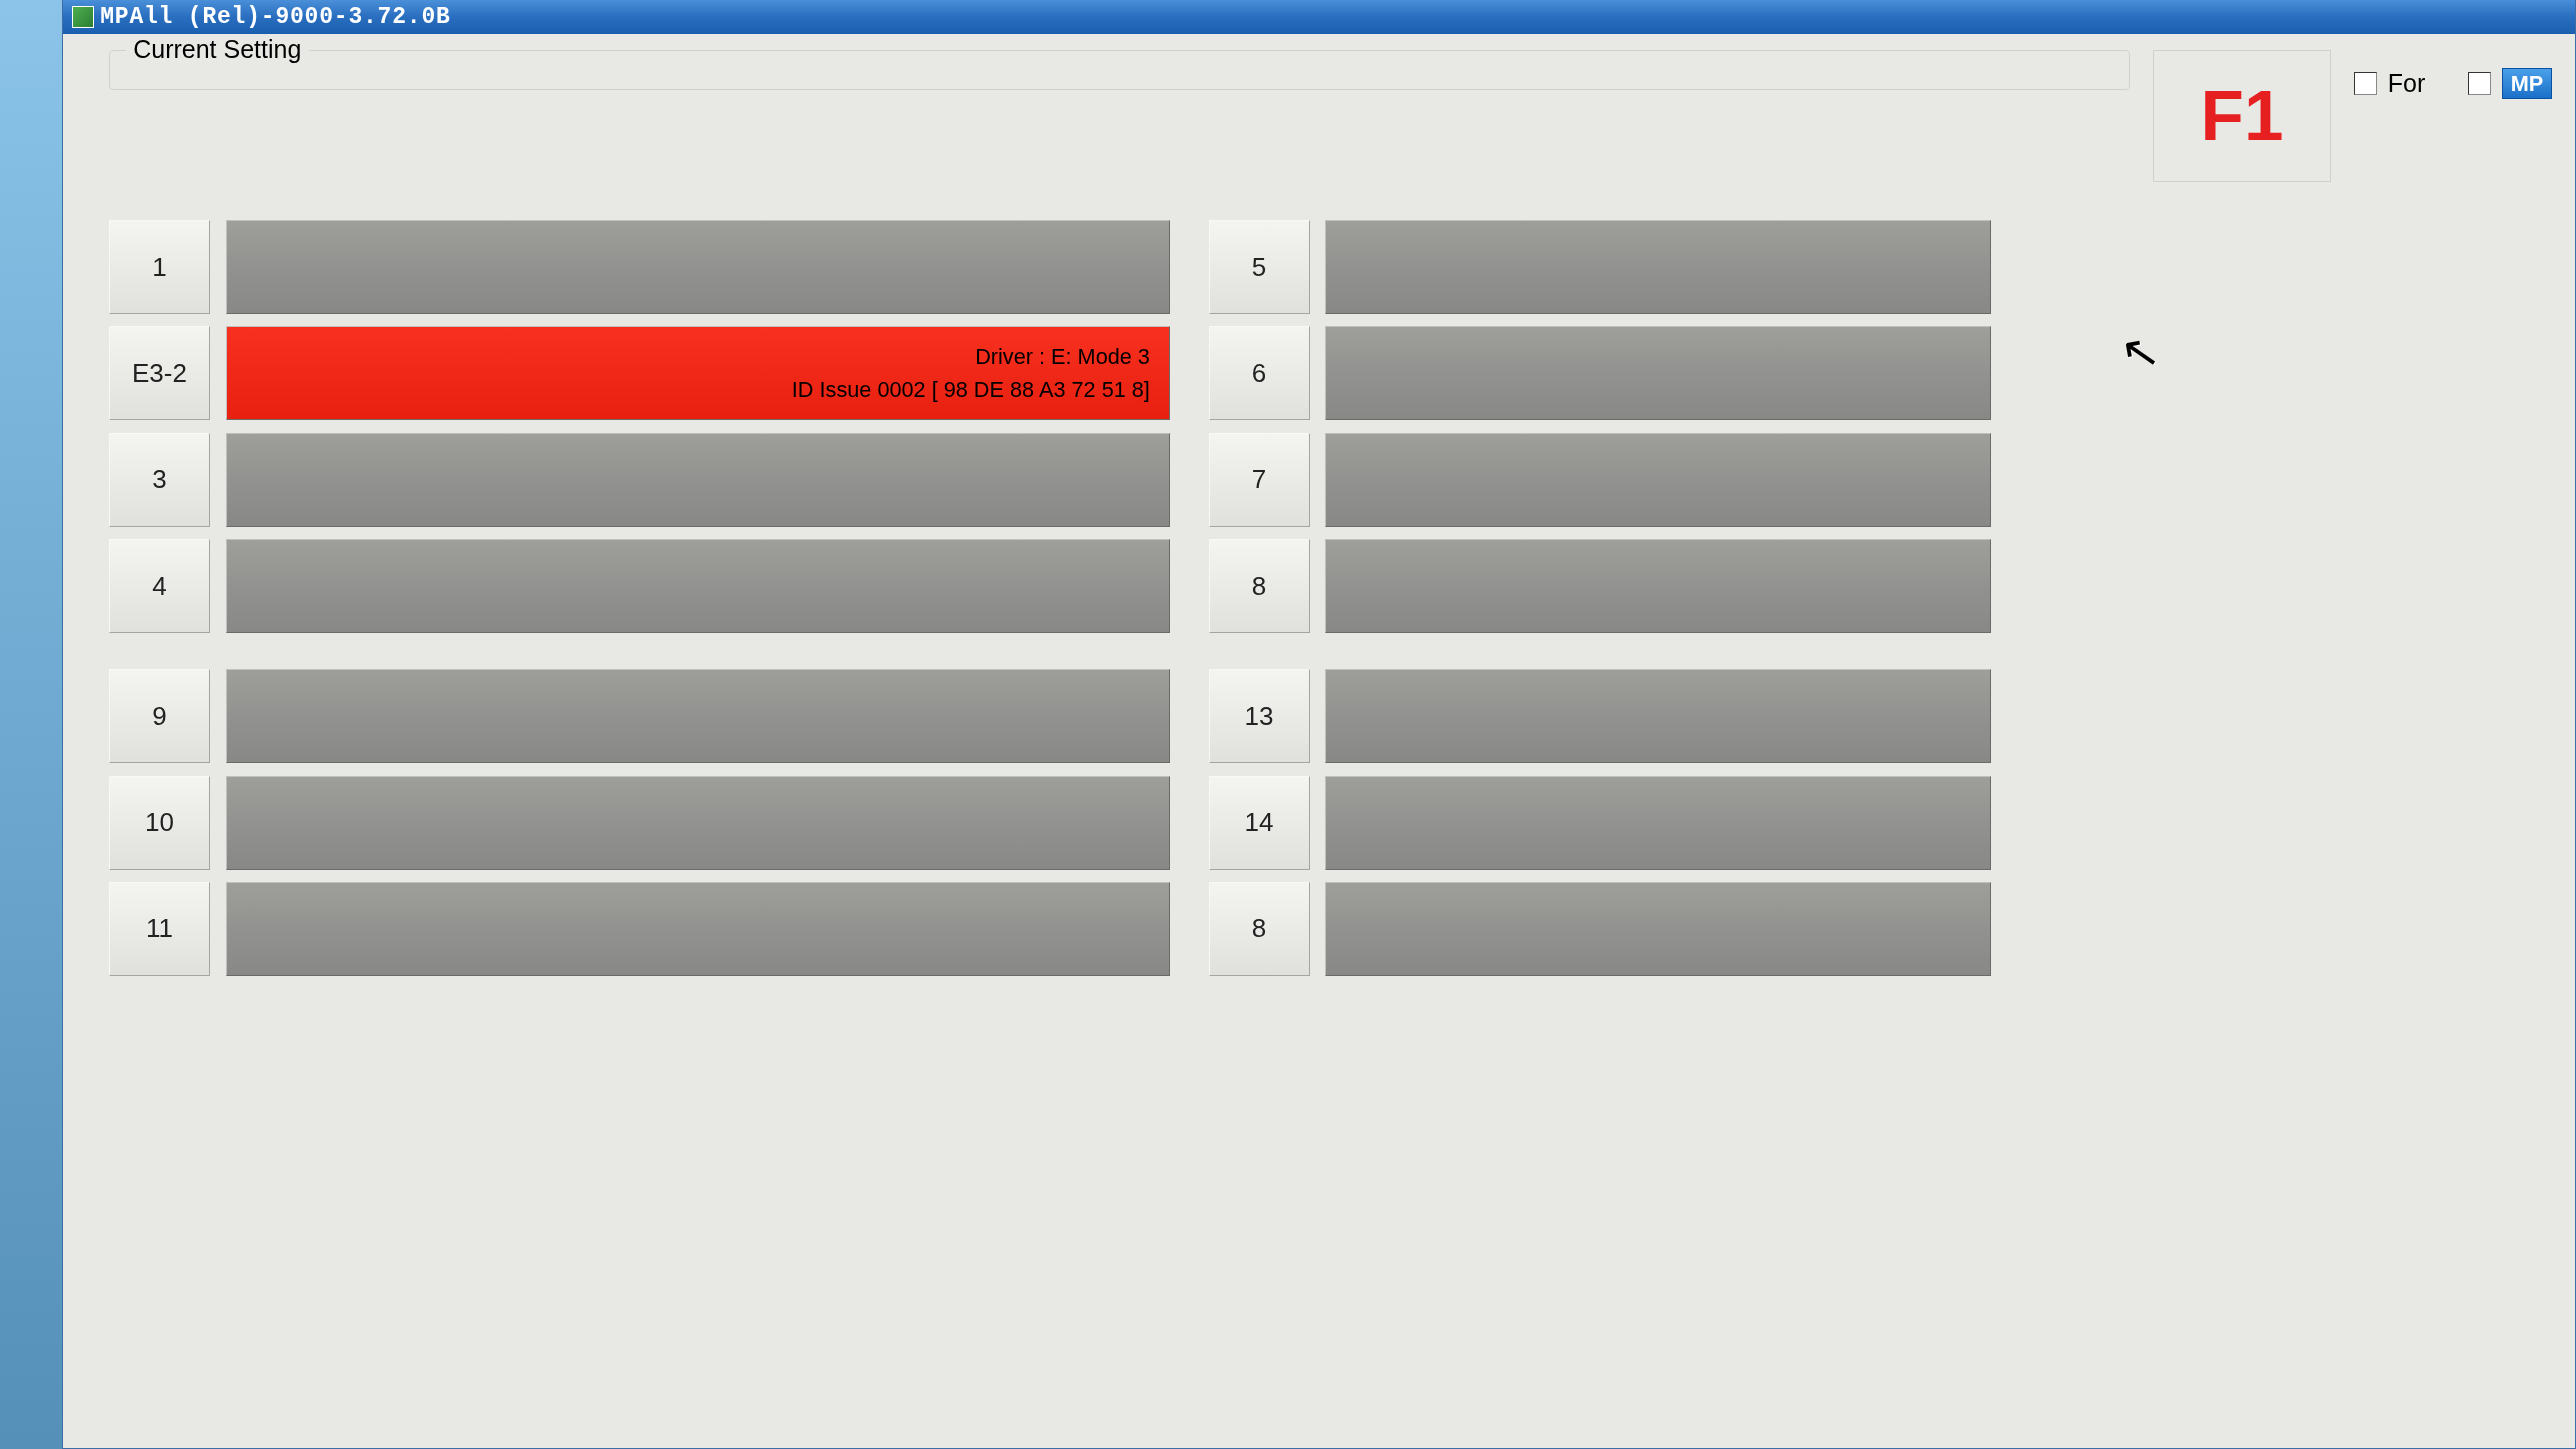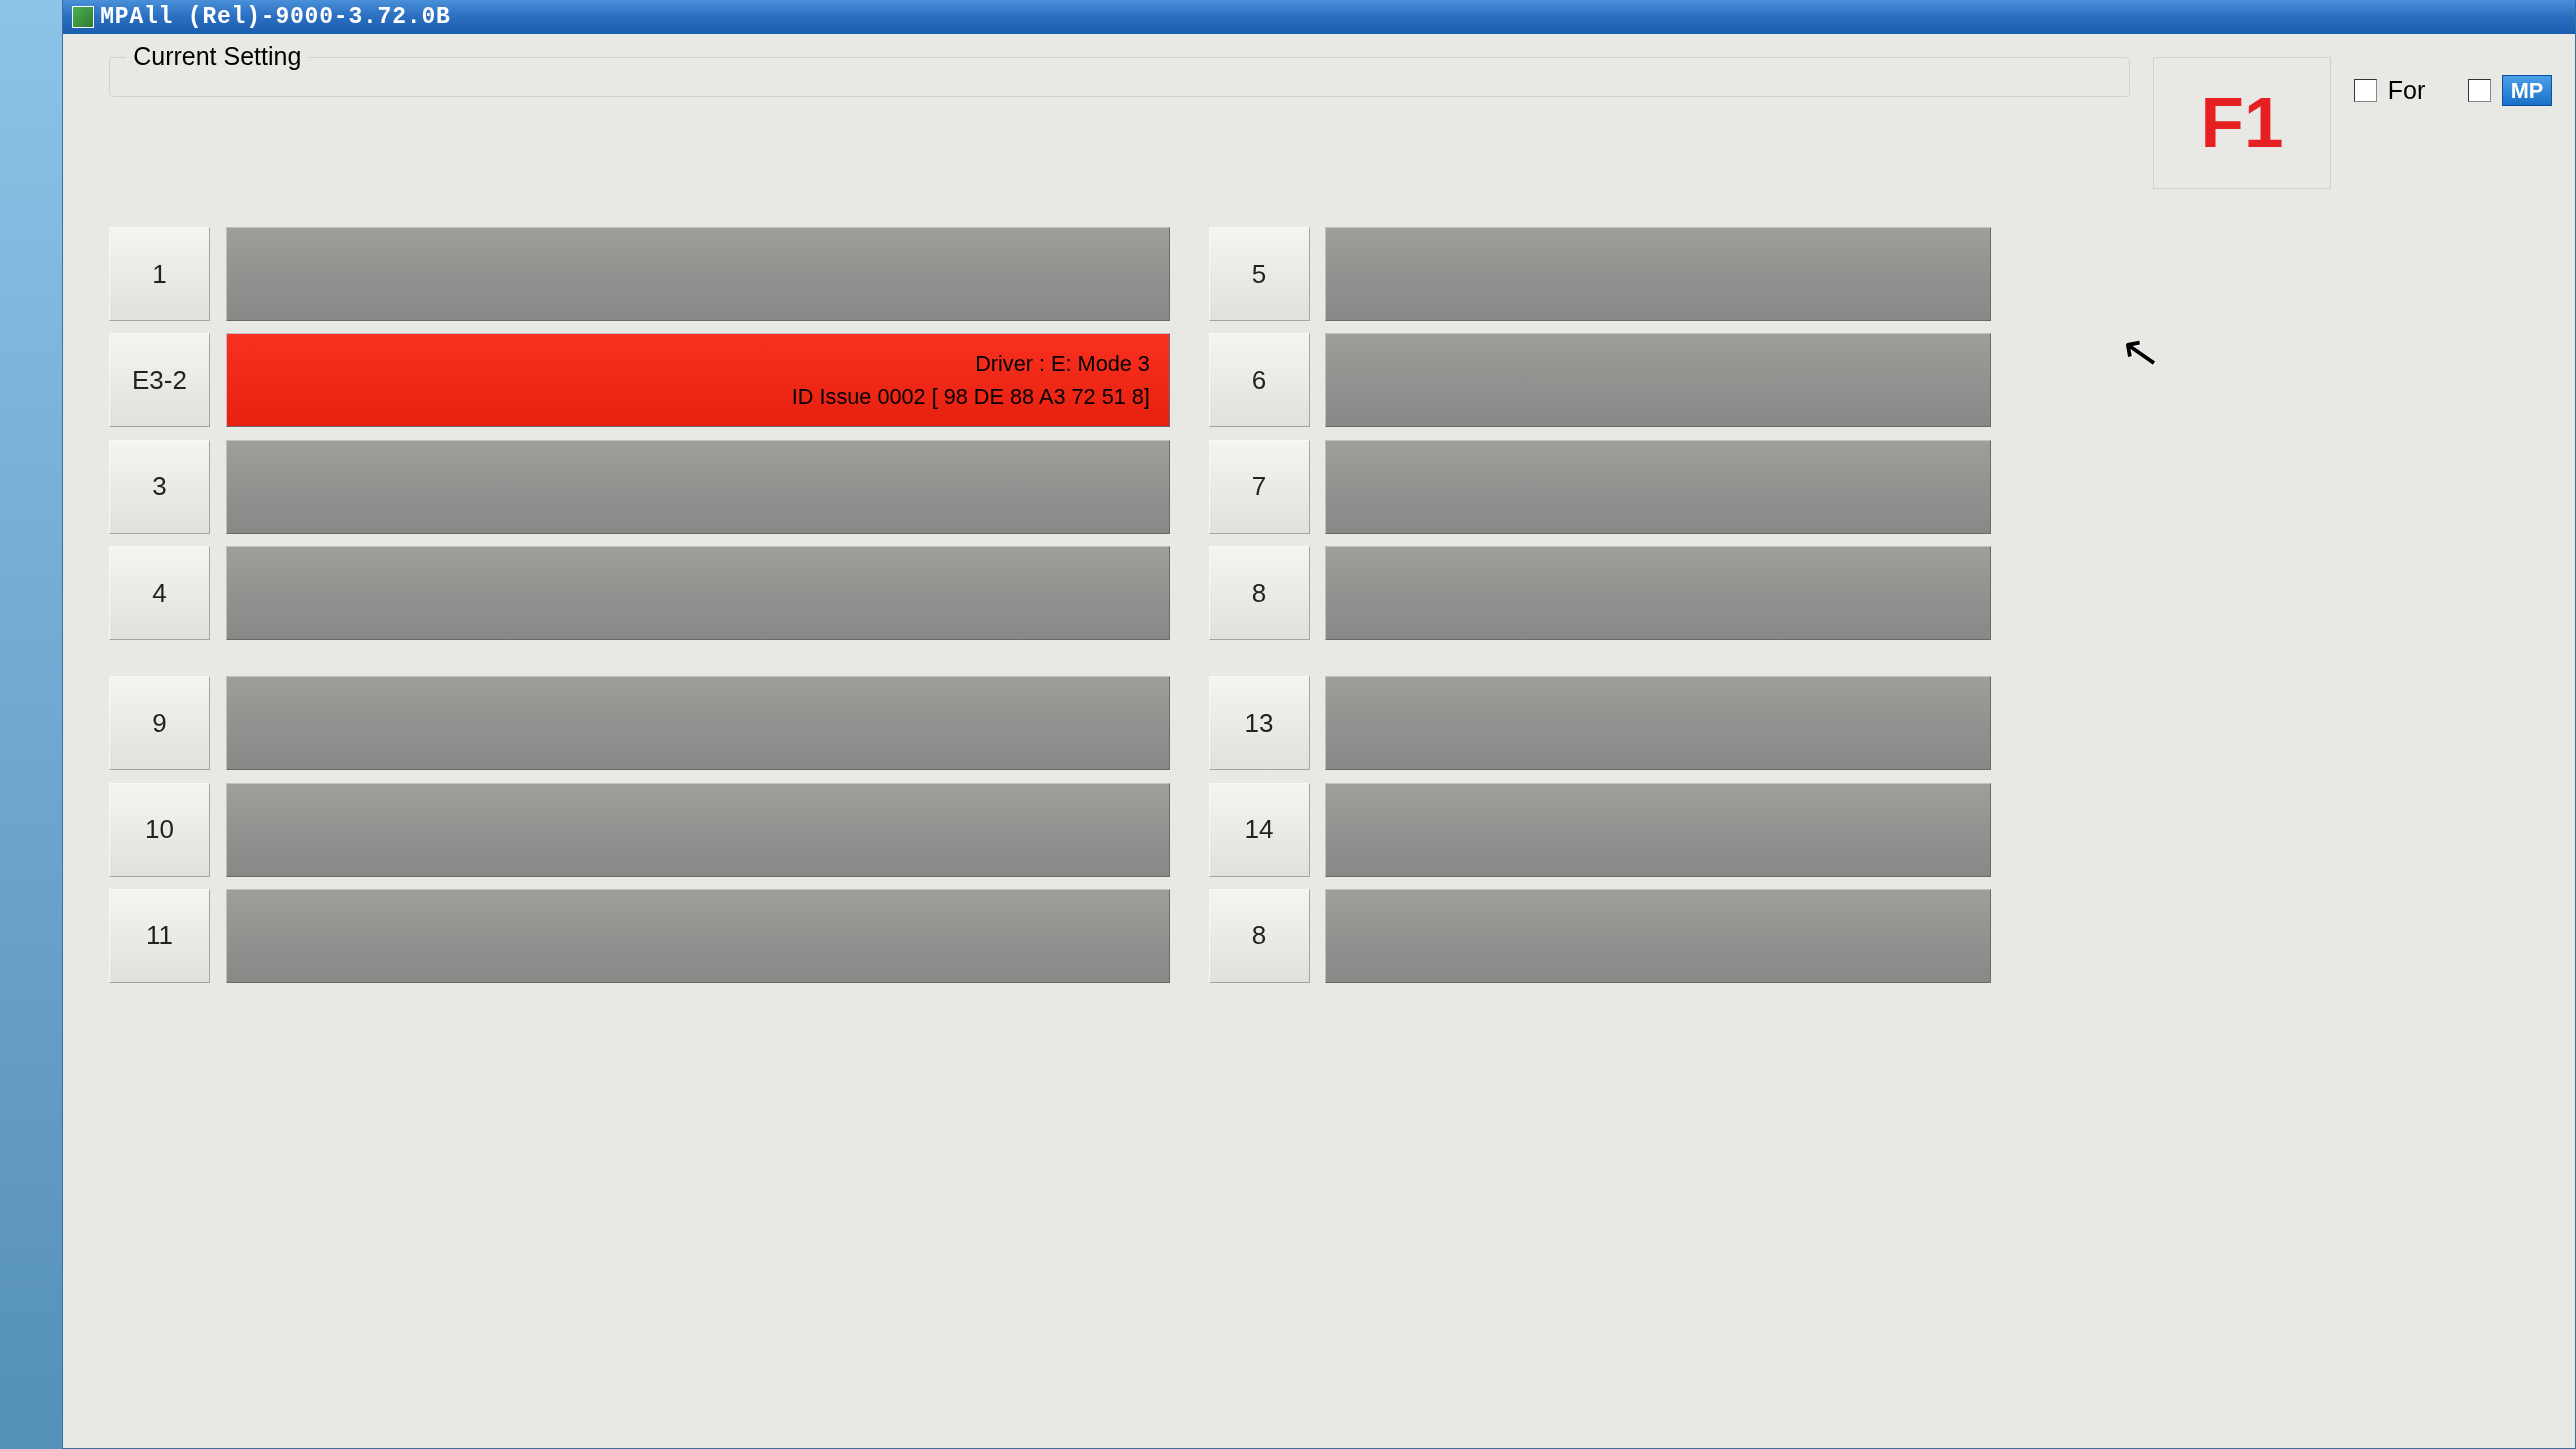--- a/index.html
+++ b/index.html
@@ -41,21 +41,20 @@
     .titlebar-icon {
       width: 21.7px; height: 21.7px;
       background: linear-gradient(135deg, #4caf50 0%, #2e7d32 100%);
       border: 0.8px solid #fff;
     }
     .content {
       padding: 15.5px 23px 15.5px 46px;
       display: flex;
       gap: 23px;
       align-items: flex-start;
-      margin-top: 7px;
     }
     .groupbox {
       border: 1.5px groove #d0d0cc;
       border-radius: 4.6px;
       padding: 15.5px 23px 23px 23px;
       position: relative;
       flex: 1;
     }
     .groupbox-title {
       position: absolute;

